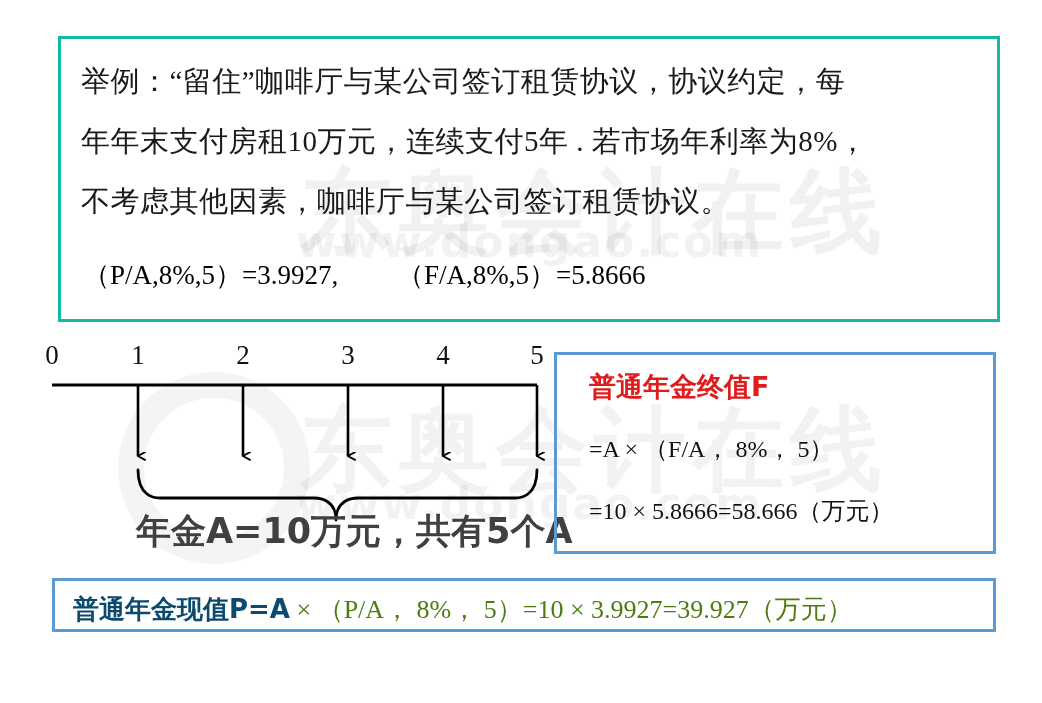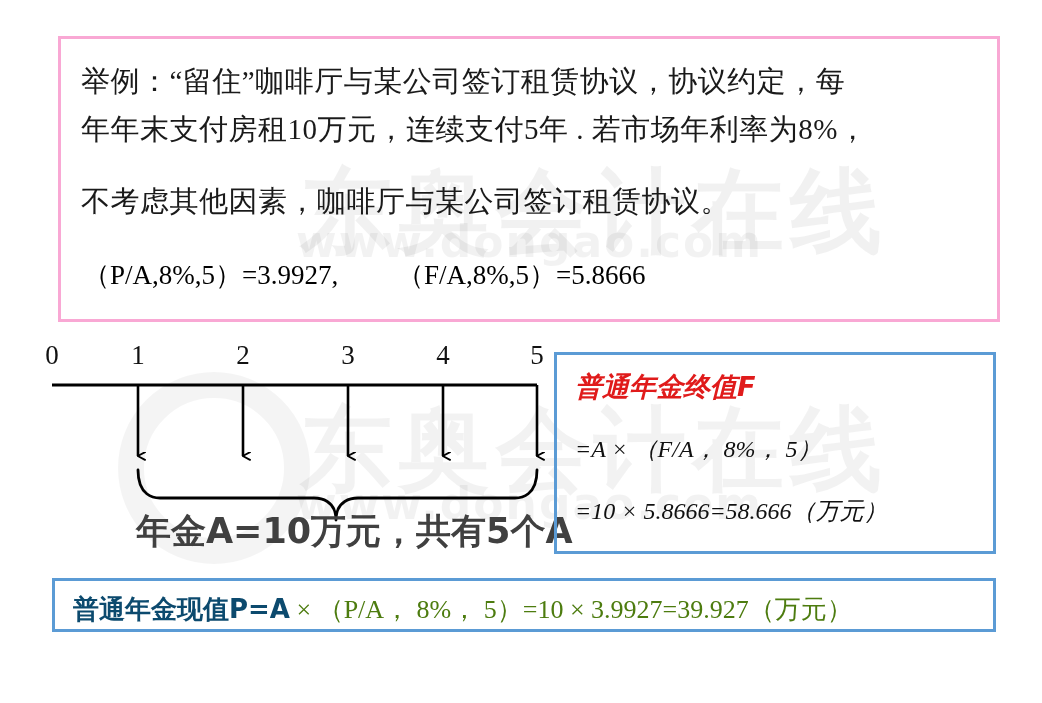--- a/index.html
+++ b/index.html
@@ -75,35 +75,35 @@
   }
 
   
   #content { position: relative; z-index: 2; }
 
   
   #example-box {
     position: absolute;
     left: 58px;  top: 36px;
     width: 942px; height: 286px;
-    border: 3px solid #f9a8d4;
+    border: 3px solid #14b8a6;
     box-sizing: border-box;
     background: transparent;
   }
   .ex-line {
     position: absolute;
     left: 20px;
     font-size: 29px;
     line-height: 1;
     letter-spacing: 0.5px;
     white-space: nowrap;
     color: #1a1a1a;
   }
   #ex-line-1 { top: 28px; }
-  #ex-line-2 { top: 76px; text-align: right; }
+  #ex-line-2 { top: 88px; text-align: right; }
   #ex-line-3 { top: 148px; }
   #ex-formula-row {
     position: absolute;
     left: 22px; top: 218px;
     font-size: 27px;
     white-space: nowrap;
   }
   #ex-formula-pa { display: inline-block; }
   #ex-formula-fa { display: inline-block; margin-left: 52px; text-align: right; }
 
@@ -137,23 +137,22 @@
     border: 3px solid #5B9BD5;
     box-sizing: border-box;
     background: transparent;
   }
   #fv-box {
     left: 554px; top: 352px;
     width: 442px; height: 202px;
   }
   .fv-line {
     position: absolute;
-    left: 18px;
-    white-space: nowrap;
-    font-style: italic;
+    left: 32px;
+    white-space: nowrap;
   }
   #fv-title {
     top: 14px;
     font-size: 27px;
     font-weight: bold;
     color: #E01B1B;
     font-family: "DejaVu Sans", "Liberation Sans", sans-serif;
   }
   #fv-line-2 { top: 78px; font-size: 24px; color: #111; }
   #fv-line-3 { top: 140px; font-size: 24px; color: #111; }

